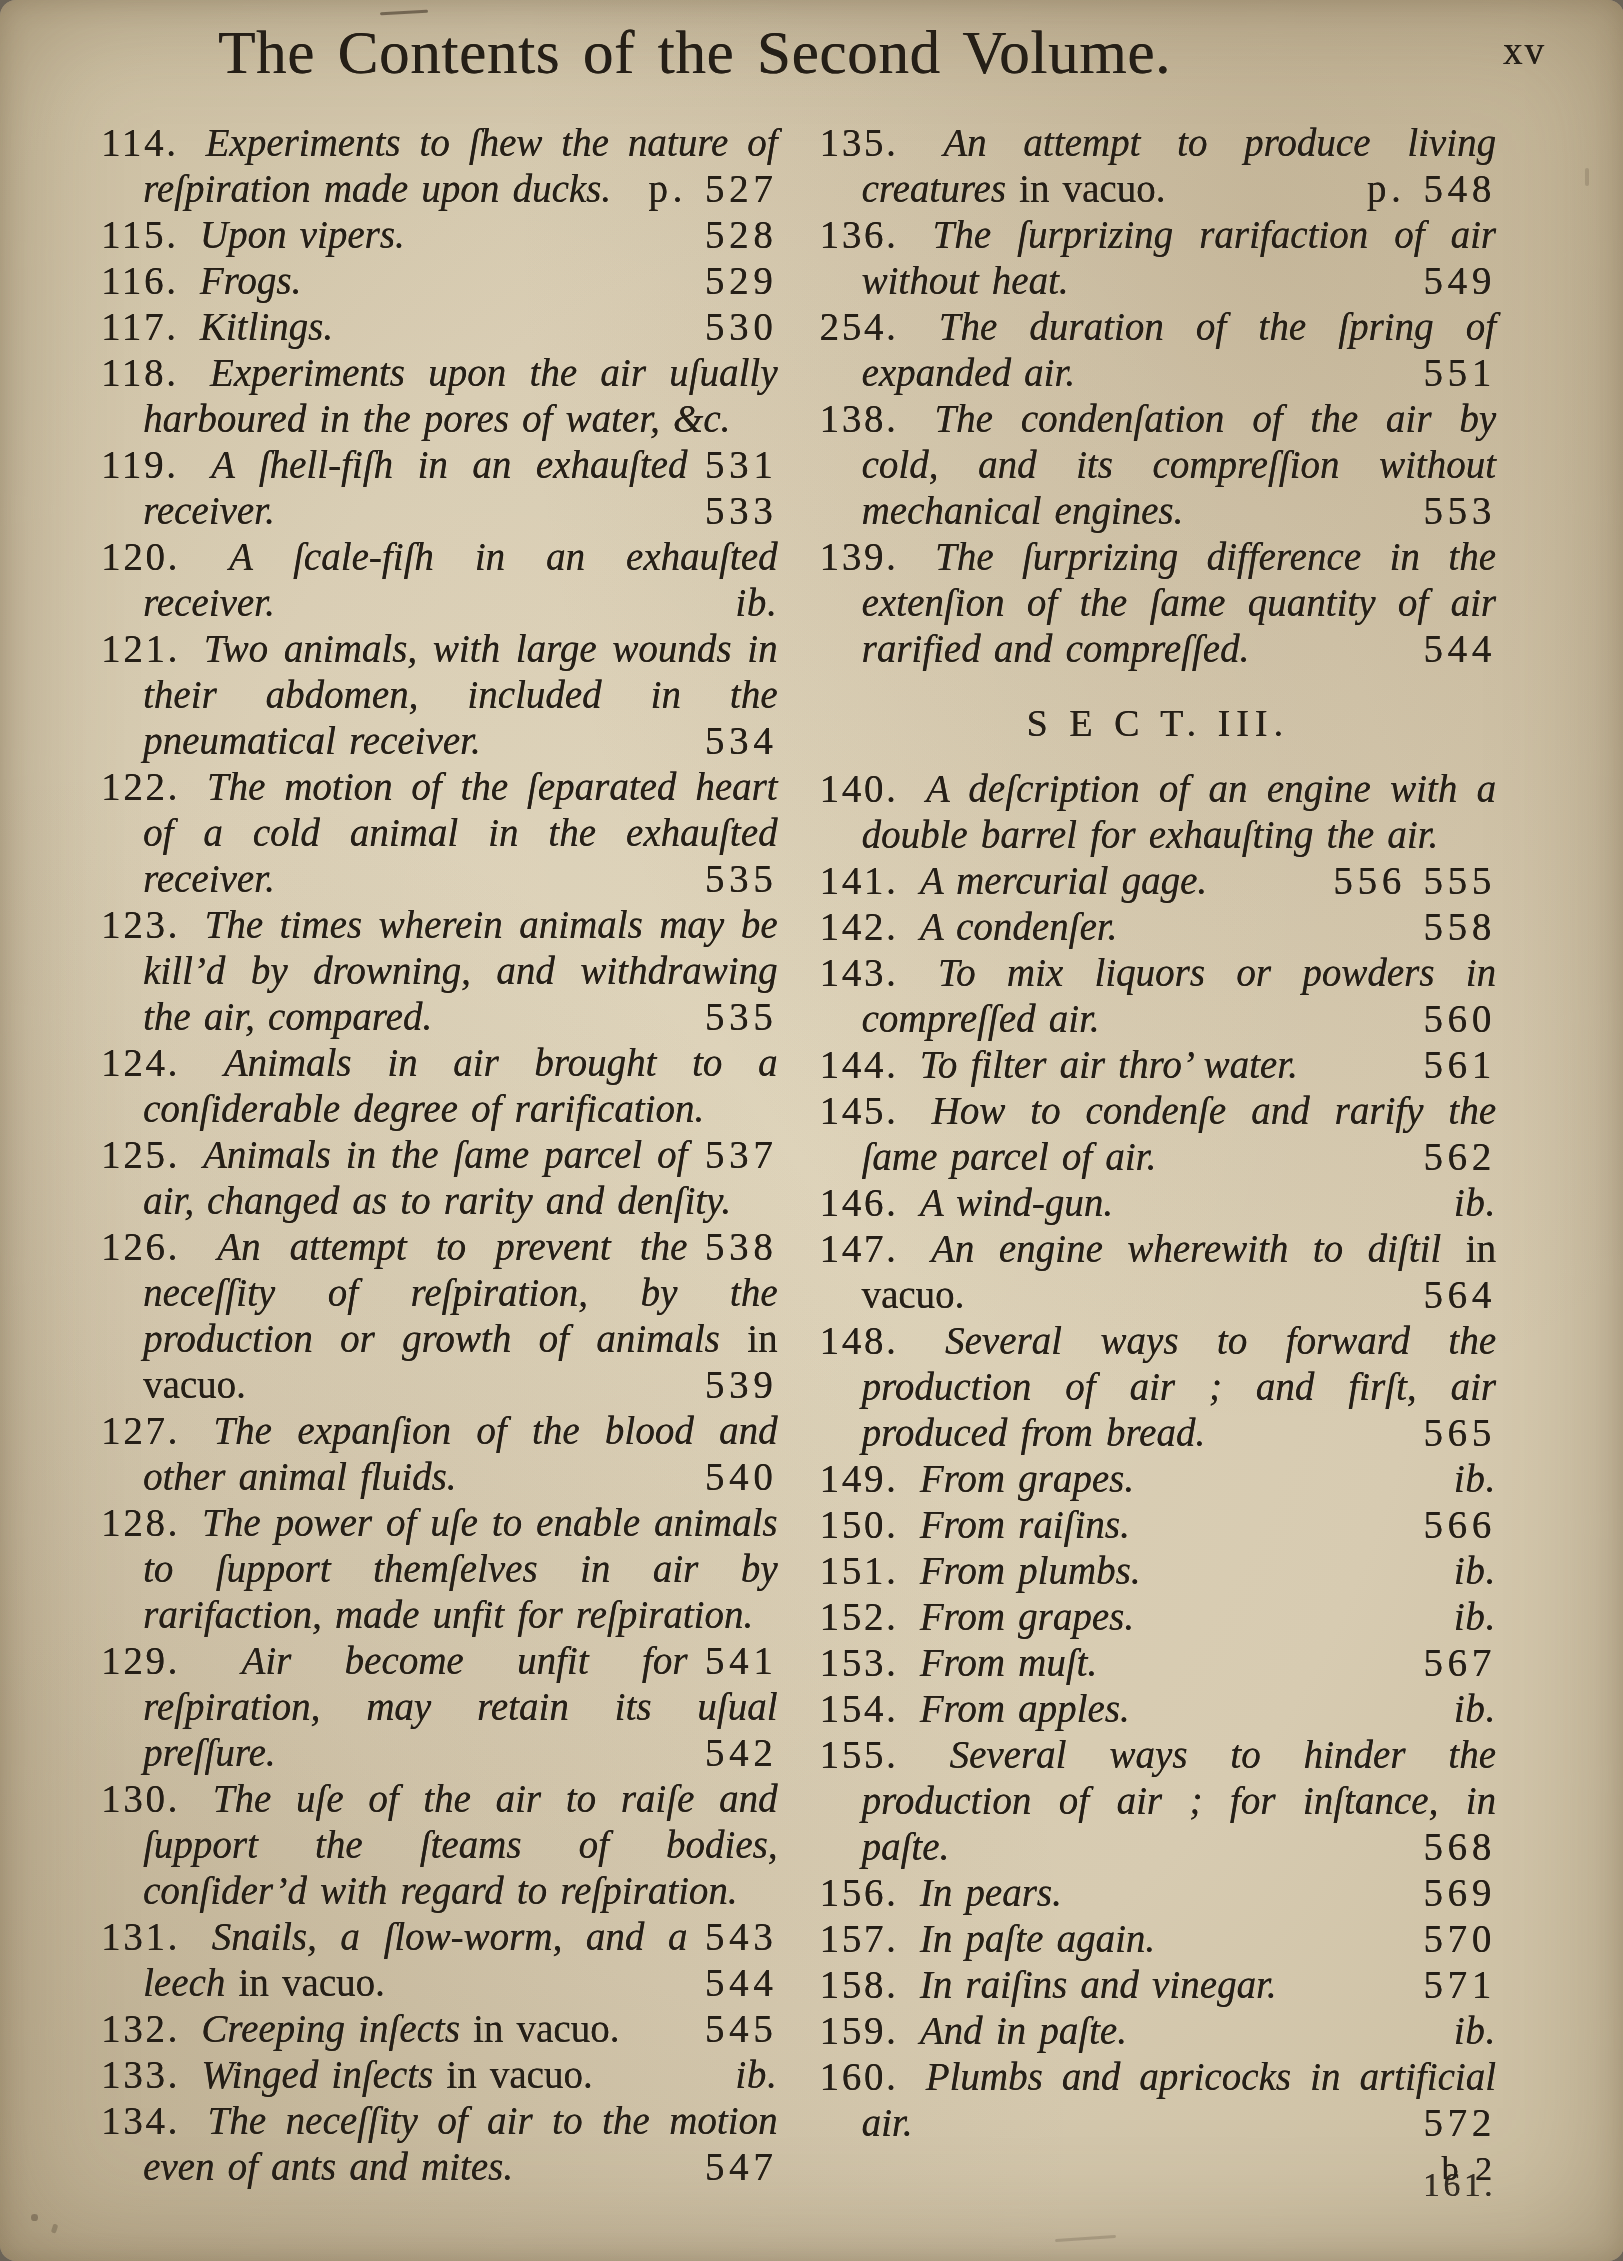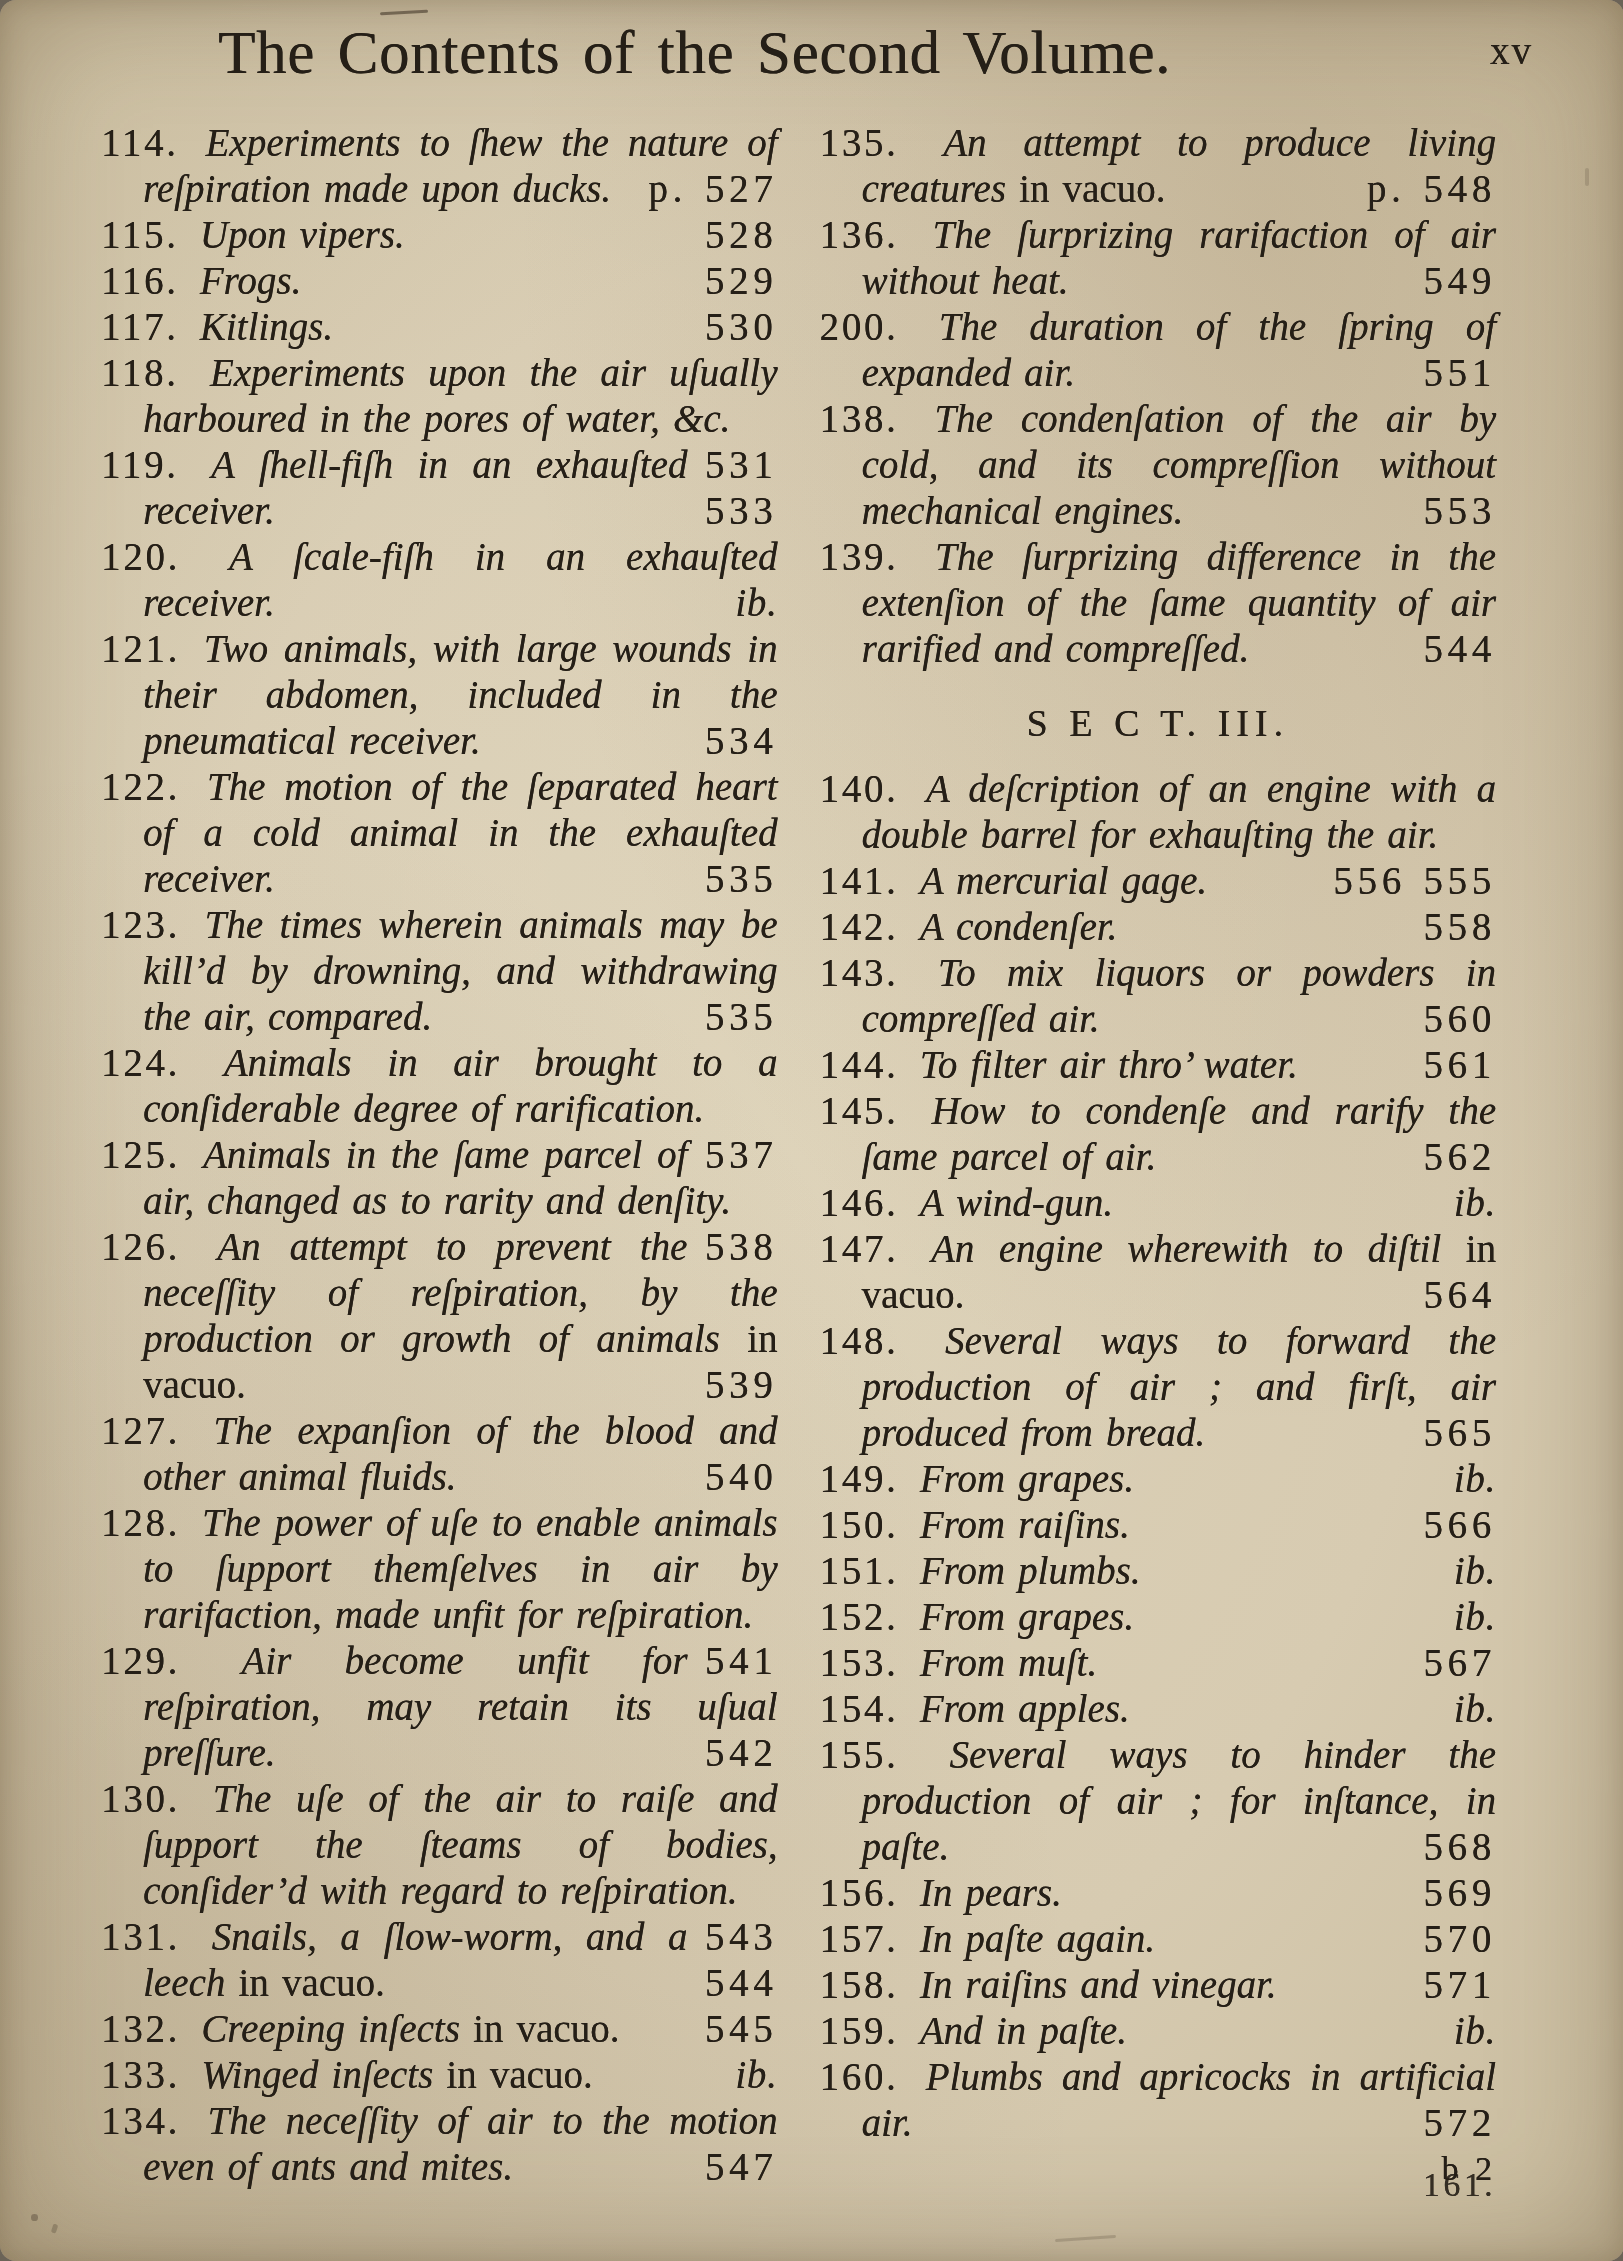--- a/index.html
+++ b/index.html
@@ -31,21 +31,21 @@
     font-weight:normal;
     font-size:61px;
     letter-spacing:0.7px;
     word-spacing:6.7px;
     padding-right:235px; 
     text-shadow:0.4px 0 0 currentColor;
     white-space:nowrap;
   }
   .folio {
     position:absolute;
-    right:91px; top:28px;
+    right:78px; top:28px;
     font-size:39px;
     letter-spacing:2px;
     text-shadow:0.3px 0 0 currentColor;
   }
   .columns {
     display:flex;
     gap:42px;
     padding:32px 128px 0 101px;
     align-items:flex-start;
   }
@@ -148,21 +148,21 @@
           <div class="entry"><span class="num">131.</span> <span class="txt">Snails, a ſlow-worm, and a leech</span> <span class="tail">in vacuo.</span><span class="pg">544</span></div>
           <div class="entry"><span class="num">132.</span> <span class="txt">Creeping inſects</span> <span class="tail">in vacuo.</span><span class="pg">545</span></div>
           <div class="entry"><span class="num">133.</span> <span class="txt">Winged inſects</span> <span class="tail">in vacuo.</span><span class="pg pg-ital">ib.</span></div>
           <div class="entry"><span class="num">134.</span> <span class="txt">The neceſſity of air to the motion even of ants and mites.</span><span class="pg">547</span></div>
         </div>
     </section>
     <section class="col">
       <div class="col-items">
           <div class="entry"><span class="num">135.</span> <span class="txt">An attempt to produce living creatures</span> <span class="tail">in vacuo.</span><span class="pg">p. 548</span></div>
           <div class="entry"><span class="num">136.</span> <span class="txt">The ſurprizing rarifaction of air without heat.</span><span class="pg">549</span></div>
-          <div class="entry"><span class="num">200.</span> <span class="txt">The duration of the ſpring of expanded air.</span><span class="pg">551</span></div>
+          <div class="entry"><span class="num">254.</span> <span class="txt">The duration of the ſpring of expanded air.</span><span class="pg">551</span></div>
           <div class="entry"><span class="num">138.</span> <span class="txt">The condenſation of the air by cold, and its compreſſion without mechanical engines.</span><span class="pg">553</span></div>
           <div class="entry"><span class="num">139.</span> <span class="txt">The ſurprizing difference in the extenſion of the ſame quantity of air rarified and compreſſed.</span><span class="pg">544</span></div>
           <div class="sect-heading">S E C T. III.</div>
           <div class="entry"><span class="num">140.</span> <span class="txt">A deſcription of an engine with a double barrel for exhauſting the air.</span><span class="pg">555</span></div>
           <div class="entry"><span class="num">141.</span> <span class="txt">A mercurial gage.</span><span class="pg">556</span></div>
           <div class="entry"><span class="num">142.</span> <span class="txt">A condenſer.</span><span class="pg">558</span></div>
           <div class="entry"><span class="num">143.</span> <span class="txt">To mix liquors or powders in compreſſed air.</span><span class="pg">560</span></div>
           <div class="entry"><span class="num">144.</span> <span class="txt">To filter air thro’ water.</span><span class="pg">561</span></div>
           <div class="entry"><span class="num">145.</span> <span class="txt">How to condenſe and rarify the ſame parcel of air.</span><span class="pg">562</span></div>
           <div class="entry"><span class="num">146.</span> <span class="txt">A wind-gun.</span><span class="pg pg-ital">ib.</span></div>

